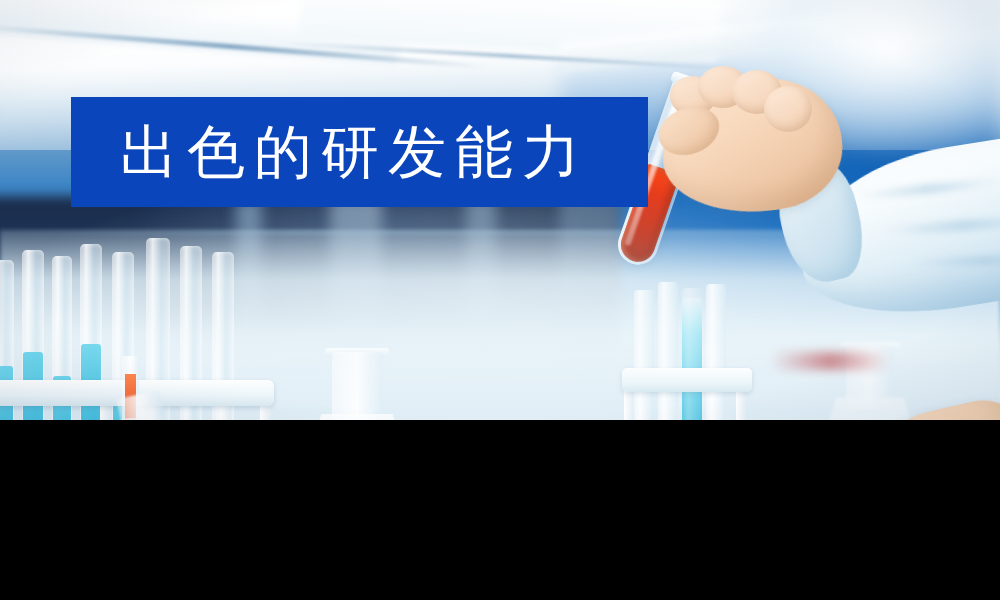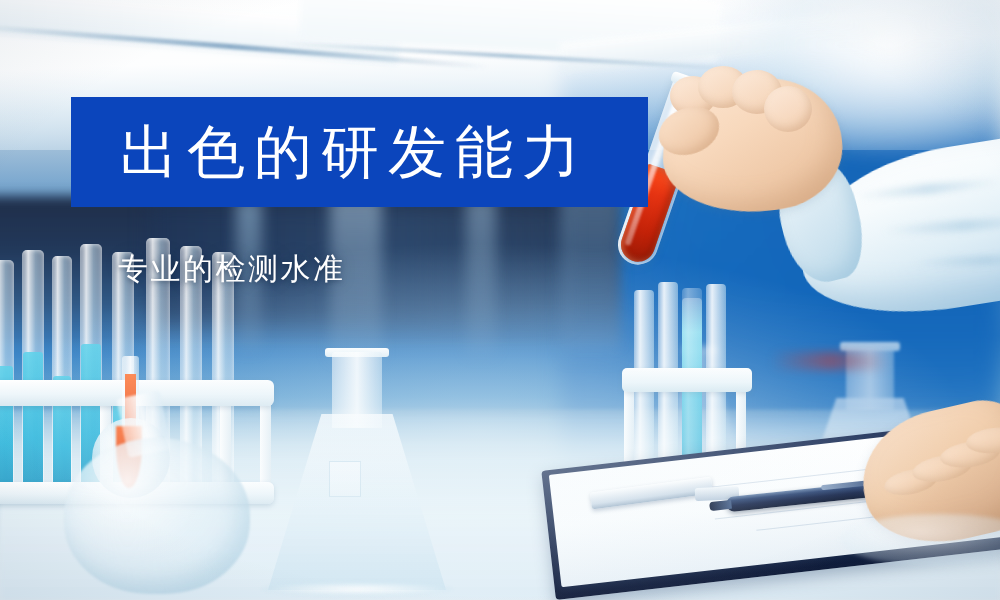--- a/index.html
+++ b/index.html
@@ -1,21 +1,21 @@
 <!DOCTYPE html>
 <html lang="zh"><head>
 <meta charset="utf-8">
 <title>Lab Banner</title>
 <style>
   html,body{margin:0;padding:0;background:#000;}
   body{font-family:"Liberation Sans","DejaVu Sans",sans-serif;}
 
   .stage{
     position:relative;
-    width:1000px;height:600px;
+    width:1000px;height:420px;
     overflow:hidden;
     background:#0369a1;
   }
 
   
   .photo{position:absolute;inset:0;overflow:hidden;}
 
   
   .bg-base{
     position:absolute;inset:0;
@@ -517,16 +517,15 @@
 
     <div class="haze"></div>
     <div class="vignette"></div>
   </div>
 
   <div class="headline-block">
     <h1 class="headline">出色的研发能力</h1>
   </div>
 
   <div class="subtitle">
-    <div>专业的检测水准</div>
   </div>
 
 </div>
 
 </body></html>

